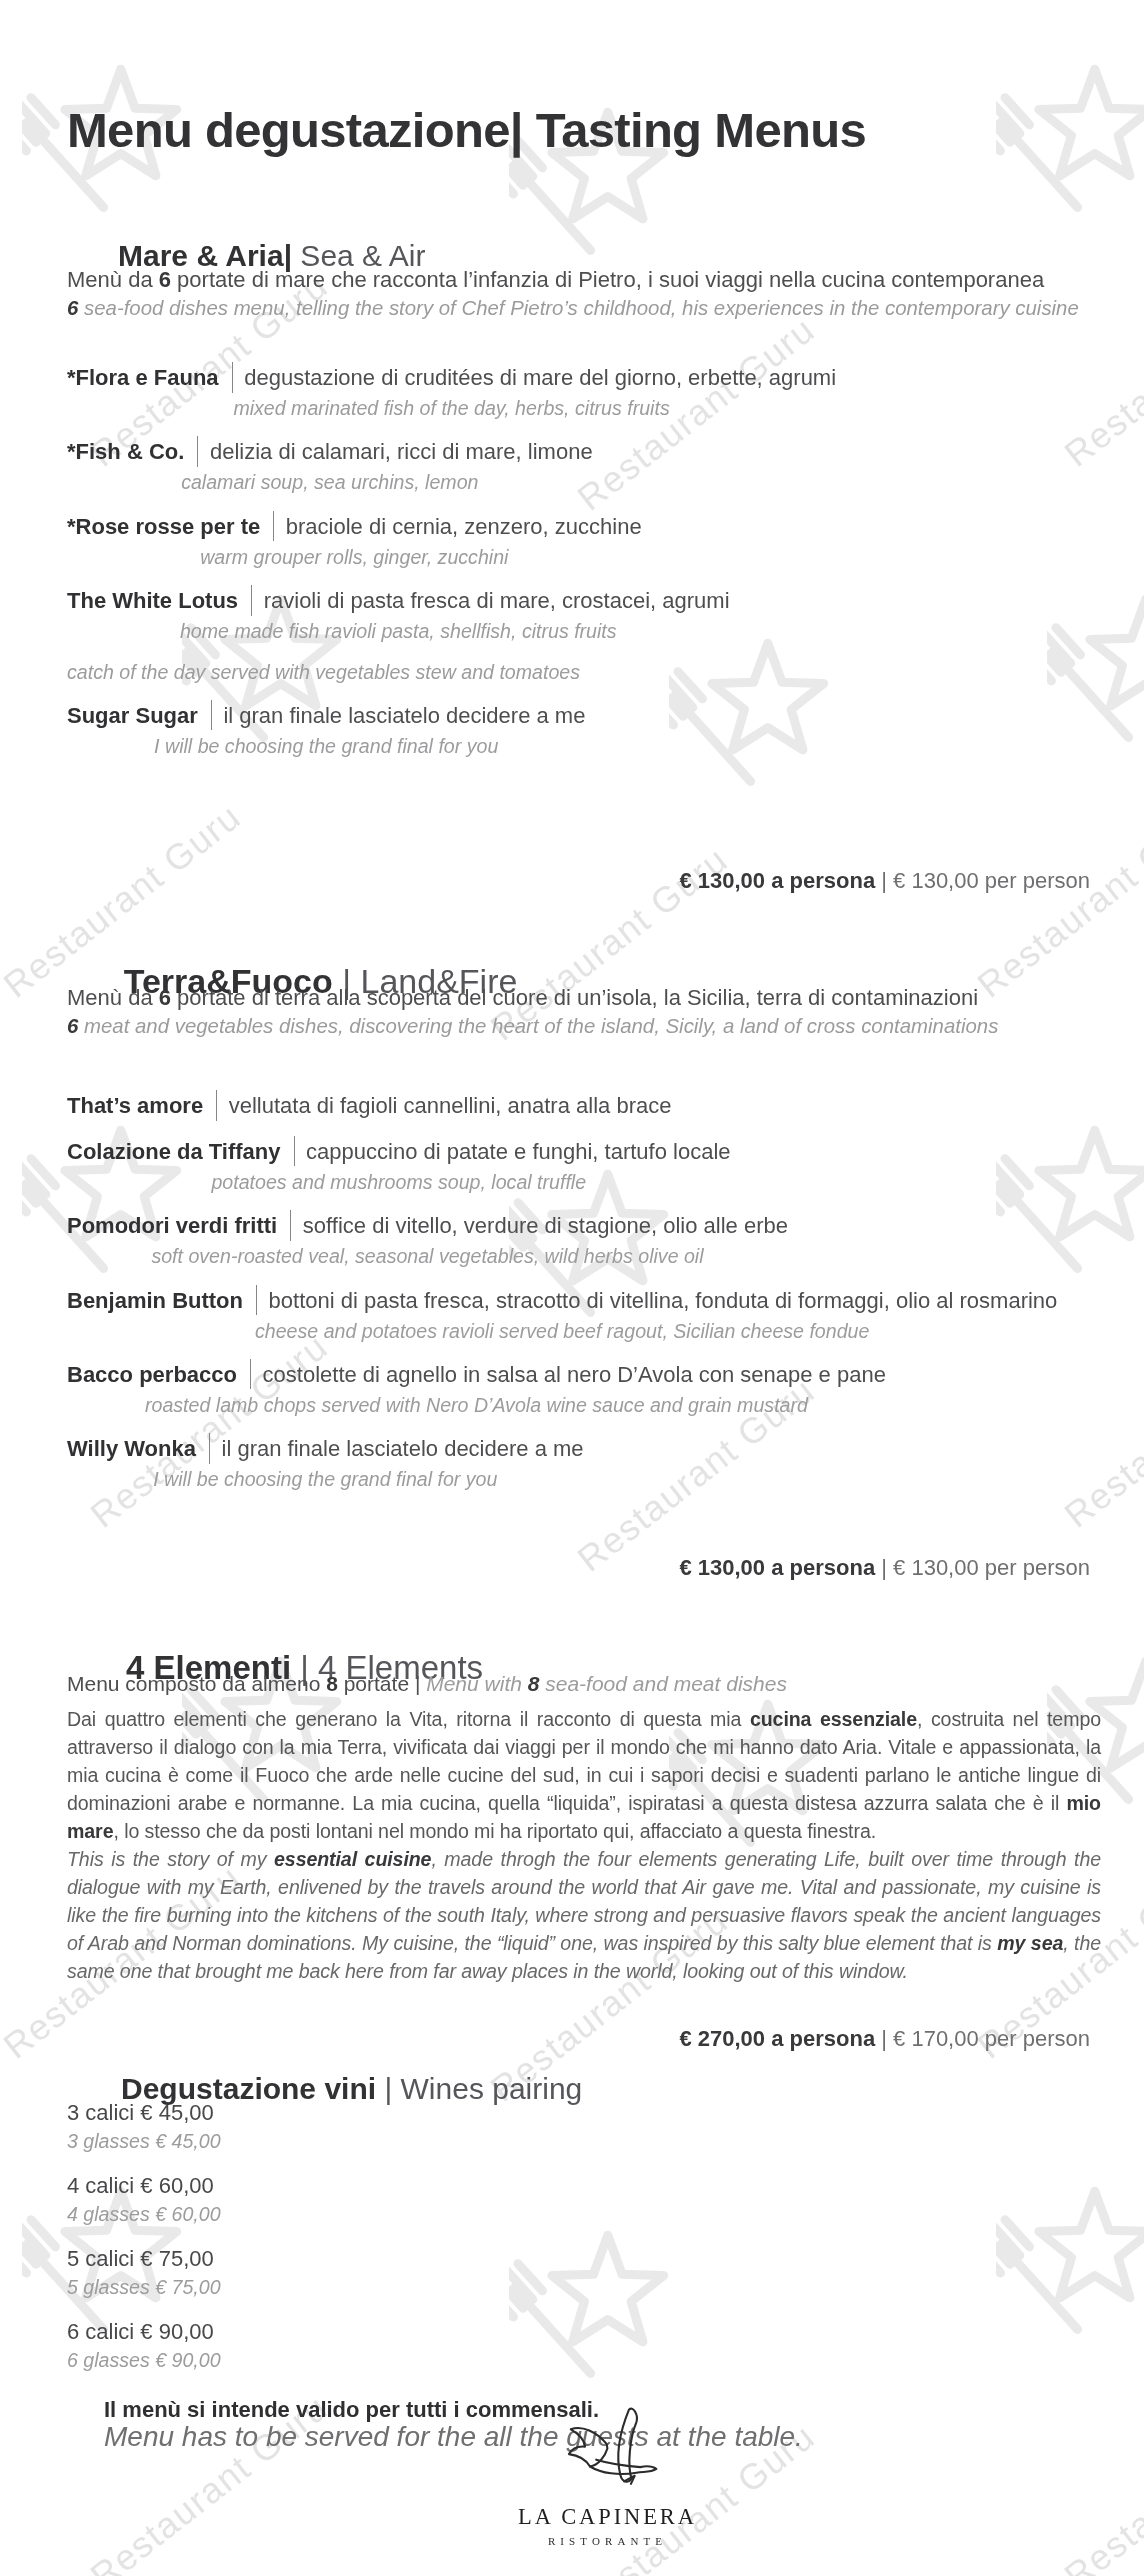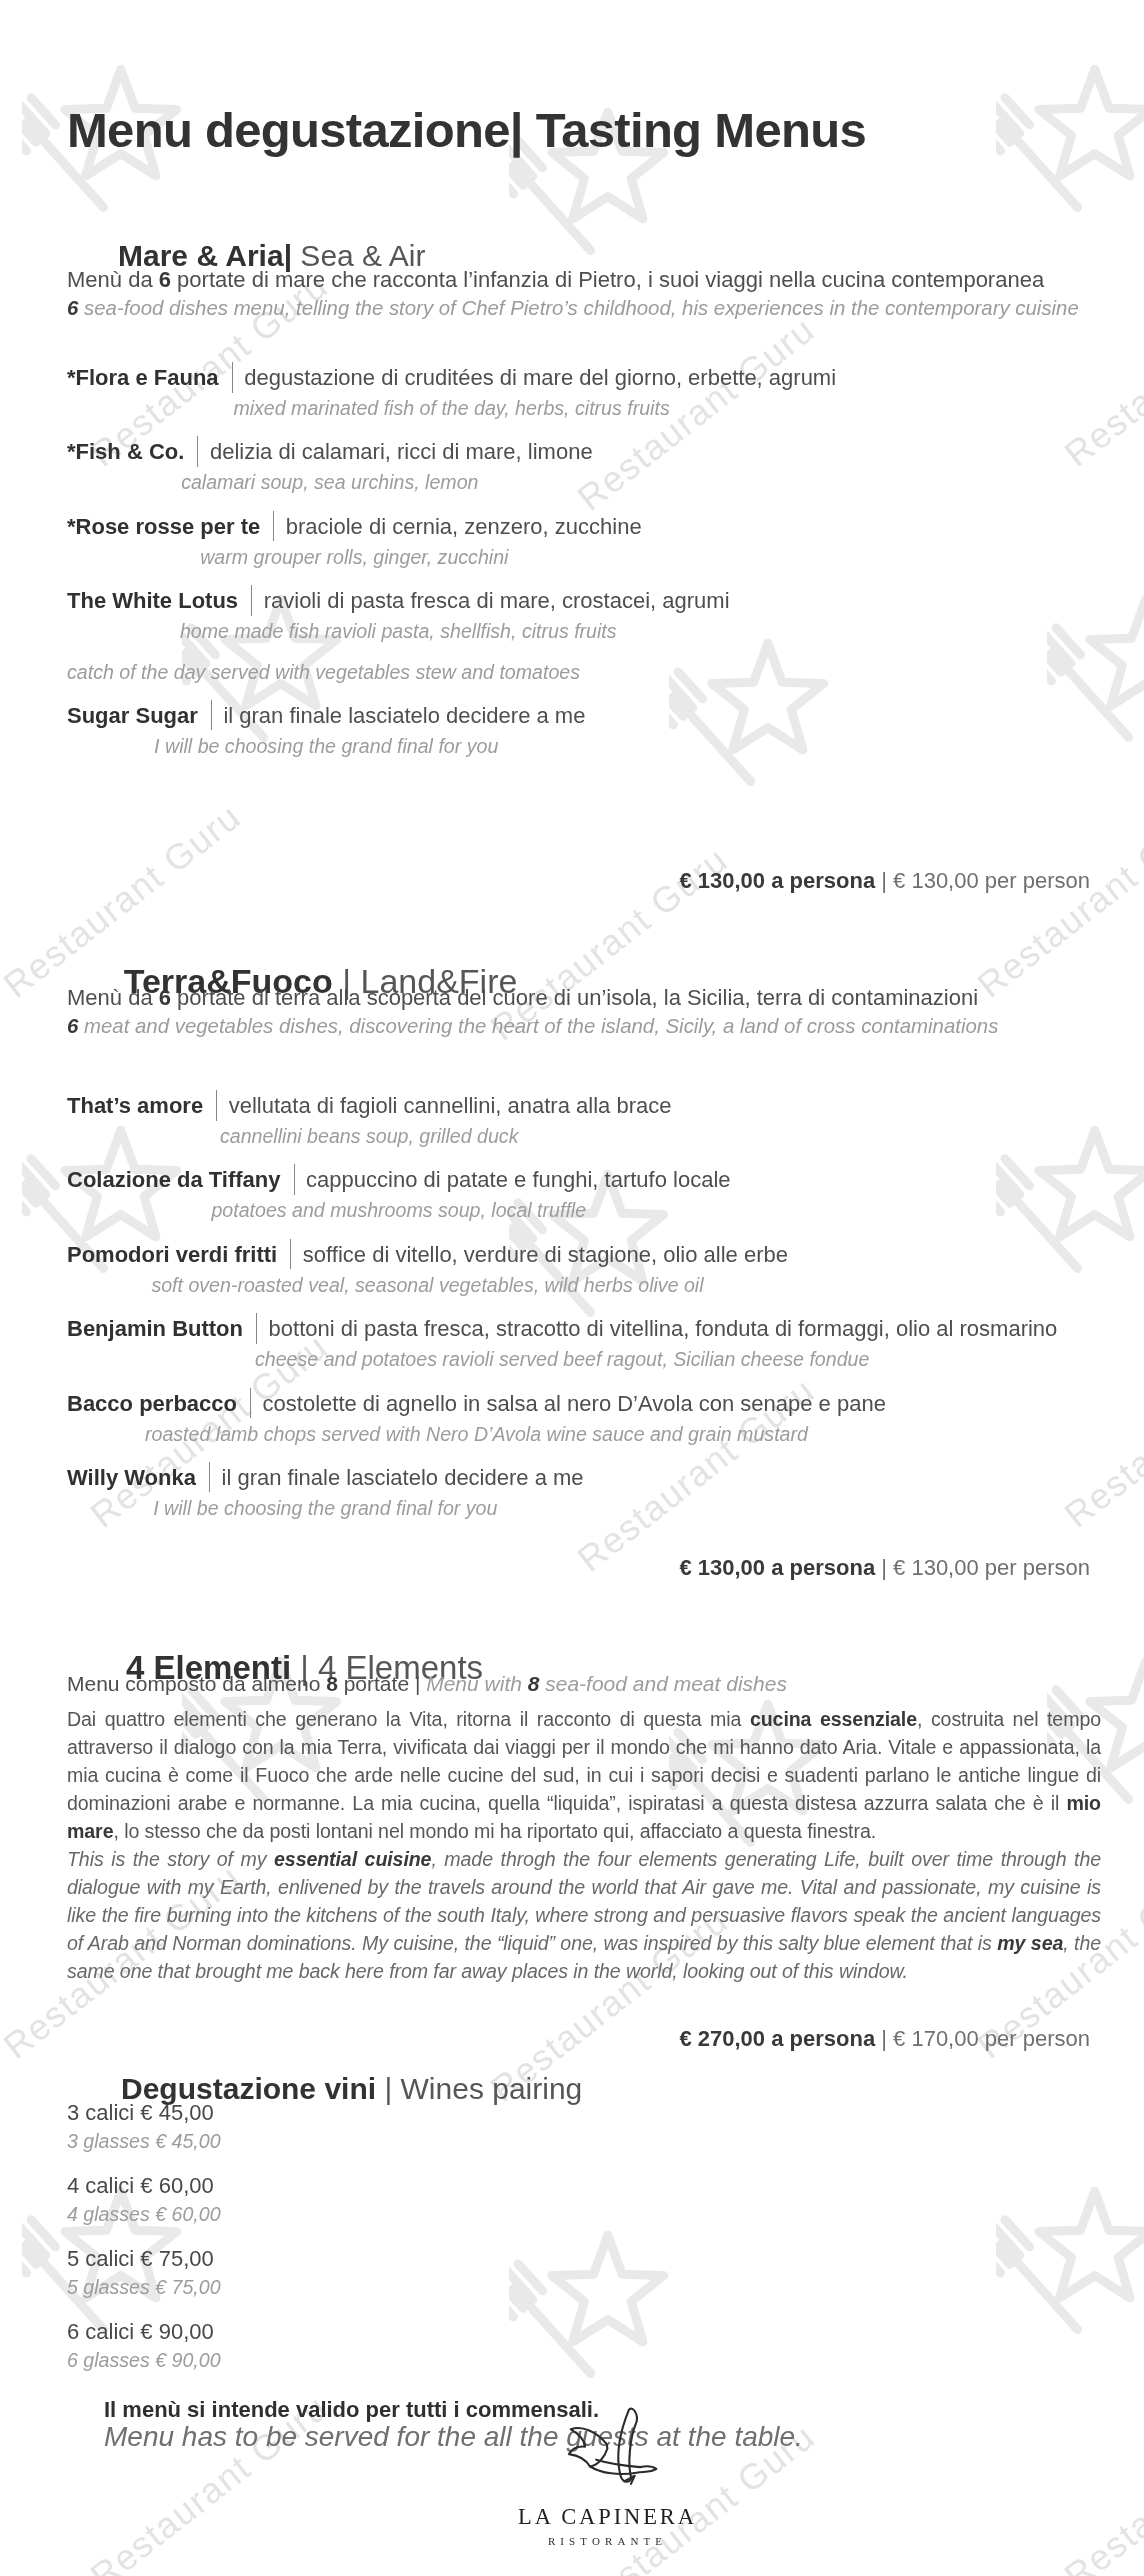--- a/index.html
+++ b/index.html
@@ -189,21 +189,20 @@
       <span class="hb">Terra&amp;Fuoco</span><span class="hl"> | Land&amp;Fire</span>
     </h2>
     <div class="abs intro intro2">
       <div class="line-it"><span>Menù da </span><span class="seg-b">6</span><span> portate di terra alla scoperta del cuore di un’isola, la Sicilia, terra di contaminazioni</span></div>
       <div class="line-en"><span class="seg-b">6</span><span> meat and vegetables dishes, discovering the heart of the island, Sicily, a land of cross contaminations</span></div>
     </div>
 
     <div class="abs items items2">
       <div class="item">
         <div class="line-it"><span class="iname">That’s amore</span><span class="sep"></span><span class="idesc">vellutata di fagioli cannellini, anatra alla brace</span></div>
-        <div class="line-en">cannellini beans soup, grilled duck</div>
       </div>
       <div class="item">
         <div class="line-it"><span class="iname">Colazione da Tiffany</span><span class="sep"></span><span class="idesc">cappuccino di patate e funghi, tartufo locale</span></div>
         <div class="line-en">potatoes and mushrooms soup, local truffle</div>
       </div>
       <div class="item">
         <div class="line-it"><span class="iname">Pomodori verdi fritti</span><span class="sep"></span><span class="idesc">soffice di vitello, verdure di stagione, olio alle erbe</span></div>
         <div class="line-en">soft oven-roasted veal, seasonal vegetables, wild herbs olive oil</div>
       </div>
       <div class="item">

